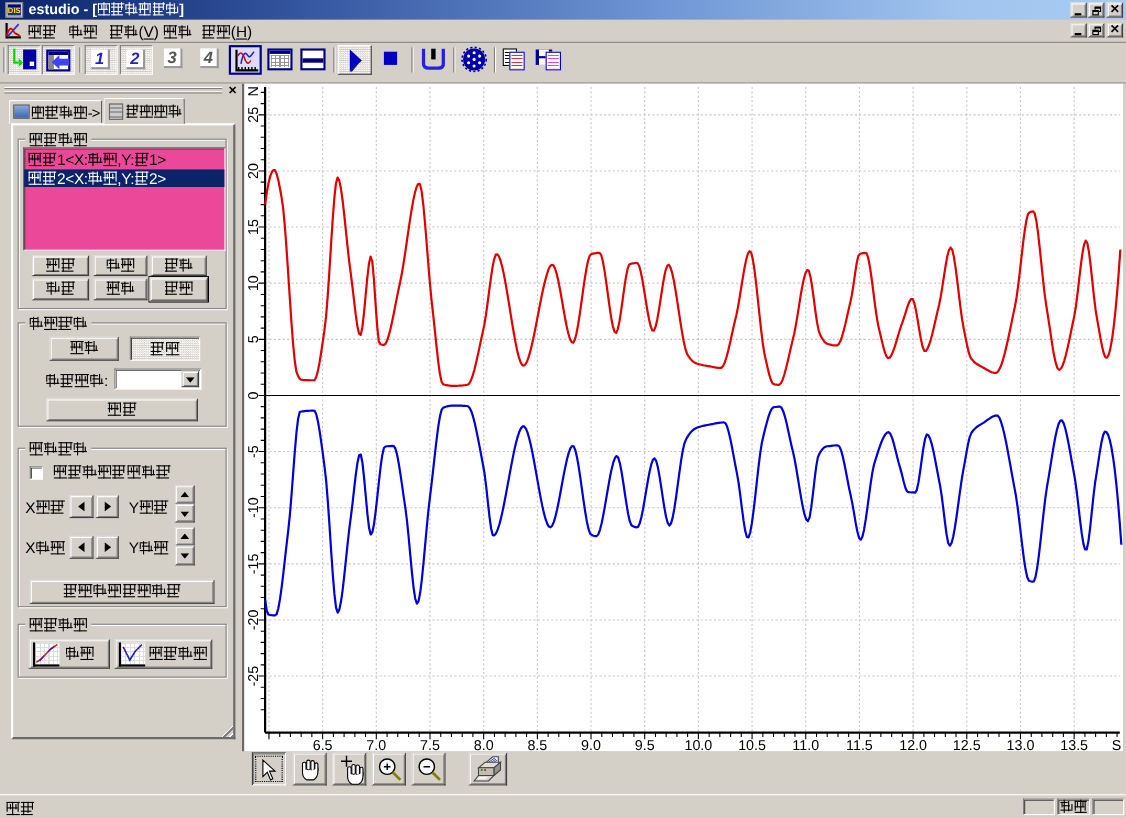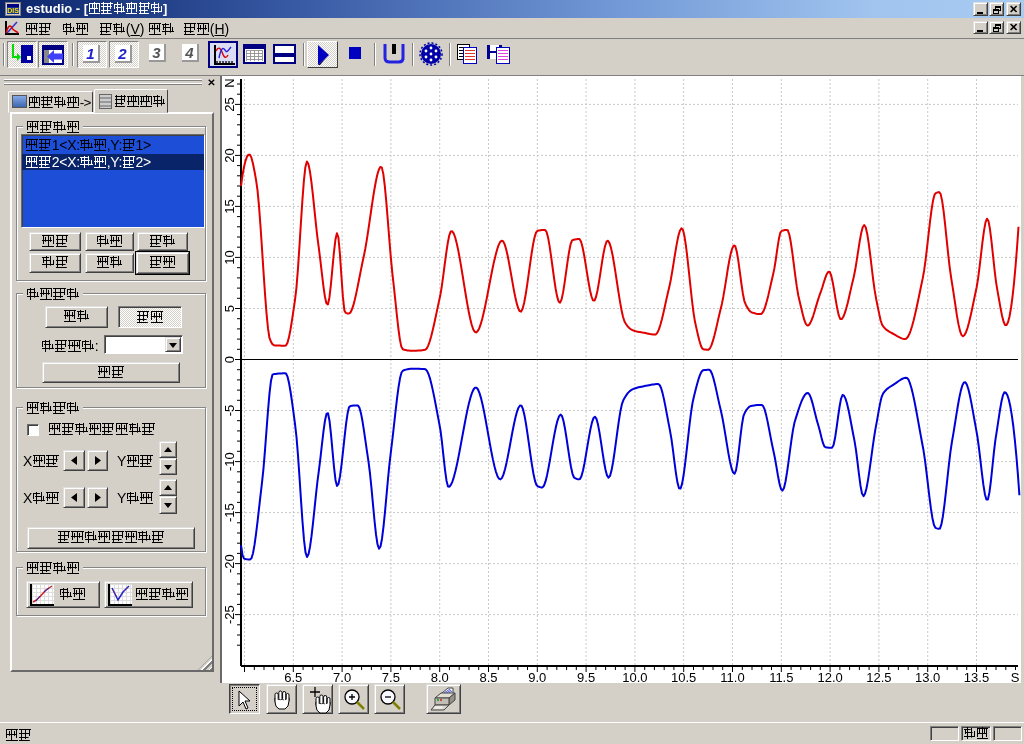--- a/index.html
+++ b/index.html
@@ -209,21 +209,21 @@
  <div class="abs" style="left:94px;top:13px;width:74px;height:24px;background:#d4d0c8;border:1px solid;border-color:#fff #404040 #d4d0c8 #fff;border-radius:2px 2px 0 0;z-index:2;white-space:nowrap;">
    <div class="abs" style="left:4px;top:4px;width:13px;height:15px;border:1px solid #666;background:repeating-linear-gradient(to bottom,#ccc 0 2px,#999 2px 4px);"></div>
    <div class="abs" style="left:19px;top:4px;font-size:13.5px;letter-spacing:-0.8px;white-space:nowrap;"><i class="g v2"></i><i class="g"></i><i class="g"></i><i class="g v3"></i></div>
  </div>
 
  <div class="abs" style="left:10px;top:36px;width:204px;height:560px;border:2px solid;border-color:#fff #6a6a6a #6a6a6a #fff;background:#d4d0c8;"></div>
 
  <div class="abs group" style="left:16px;top:50px;width:190px;height:155px;">
    <div class="glabel"><i class="g"></i><i class="g v2"></i><i class="g v3"></i><i class="g"></i></div>
  </div>
- <div class="abs" style="left:21px;top:58px;width:184px;height:94px;background:#1d4ed8;border:1px solid;border-color:#6a6a6a #fff #fff #6a6a6a;box-shadow:inset 1px 1px 0 #404040;font-size:14px;">
+ <div class="abs" style="left:21px;top:58px;width:184px;height:94px;background:#ec4899;border:1px solid;border-color:#6a6a6a #fff #fff #6a6a6a;box-shadow:inset 1px 1px 0 #404040;font-size:14px;">
    <div style="padding:2px 1px 0 3px;white-space:nowrap;letter-spacing:-0.3px;"><i class="g"></i><i class="g v2"></i>1&lt;X:<i class="g v3"></i><i class="g"></i>,Y:<i class="g v2"></i>1&gt;</div>
    <div style="background:#0a246a;color:#fff;padding:0 1px 0 3px;margin-top:1px;white-space:nowrap;letter-spacing:-0.3px;"><i class="g"></i><i class="g v2"></i>2&lt;X:<i class="g v3"></i><i class="g"></i>,Y:<i class="g v2"></i>2&gt;</div>
  </div>
  <div class="abs btn" style="left:29px;top:156px;width:52px;height:19px;font-size:14px;text-align:center;line-height:16px;"><i class="g"></i><i class="g v2"></i></div>
  <div class="abs btn" style="left:85px;top:156px;width:49px;height:19px;font-size:14px;text-align:center;line-height:16px;"><i class="g v3"></i><i class="g"></i></div>
  <div class="abs btn" style="left:137px;top:156px;width:51px;height:19px;font-size:14px;text-align:center;line-height:16px;"><i class="g v2"></i><i class="g v3"></i></div>
  <div class="abs btn" style="left:29px;top:177px;width:52px;height:20px;font-size:14px;text-align:center;line-height:17px;"><i class="g v3"></i><i class="g v2"></i></div>
  <div class="abs btn" style="left:85px;top:177px;width:49px;height:20px;font-size:14px;text-align:center;line-height:17px;"><i class="g"></i><i class="g v3"></i></div>
  <div class="abs btn" style="left:135px;top:175px;width:55px;height:24px;border:1px solid #000;box-shadow:none;font-size:14px;text-align:center;line-height:21px;">
       <div class="btn" style="width:100%;height:100%;line-height:19px;"><i class="g v2"></i><i class="g"></i></div>

